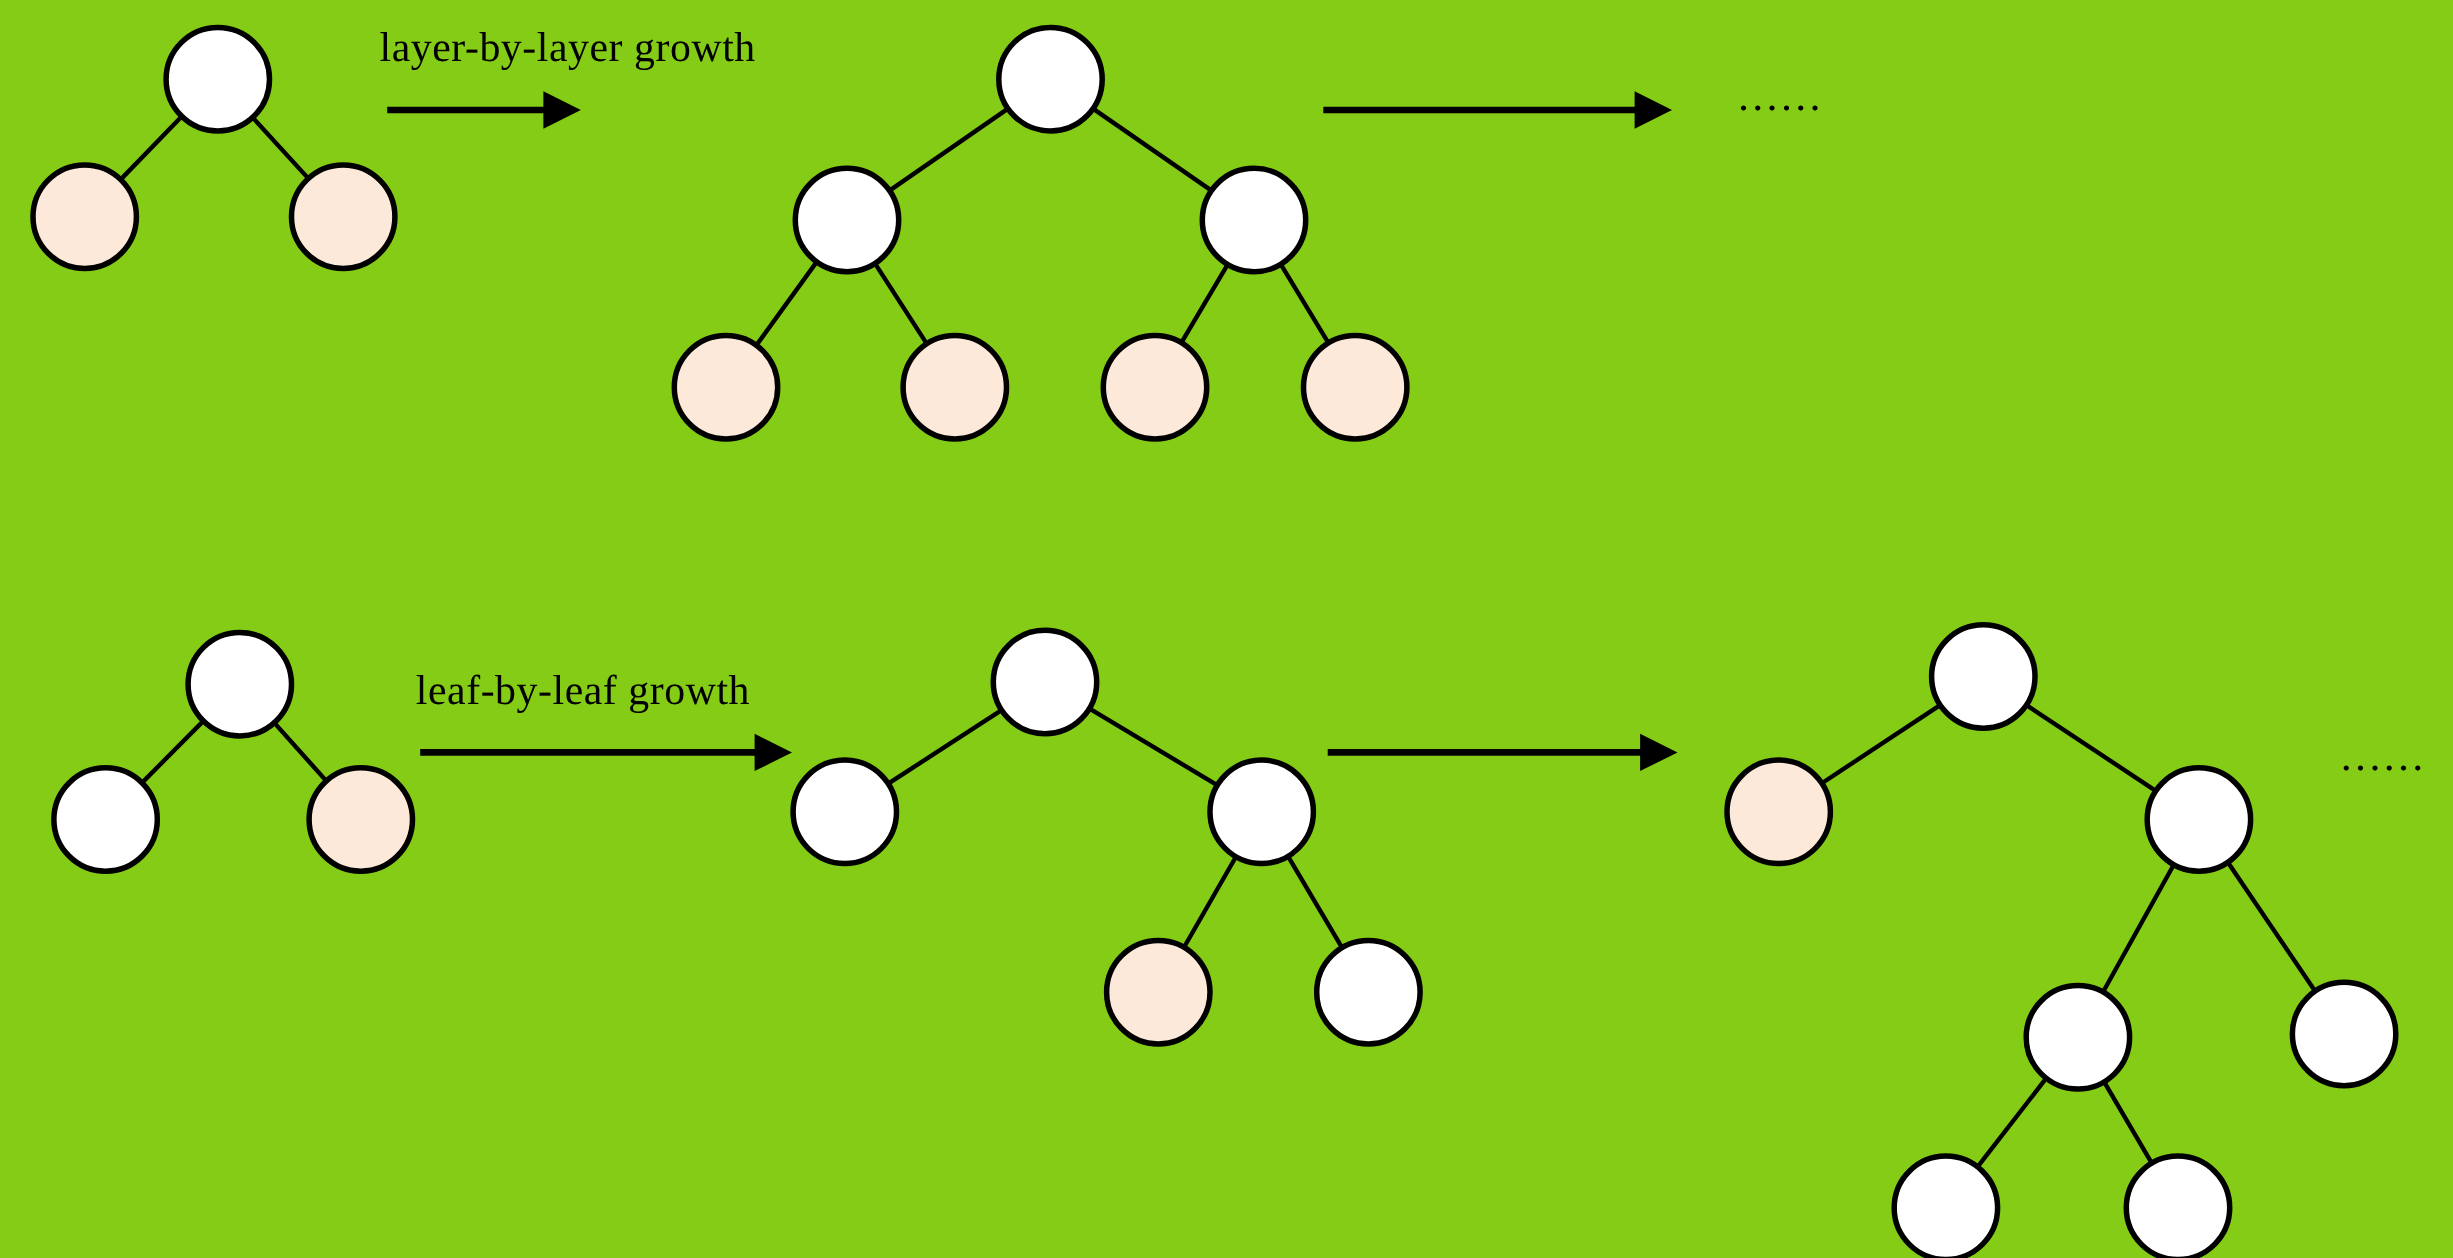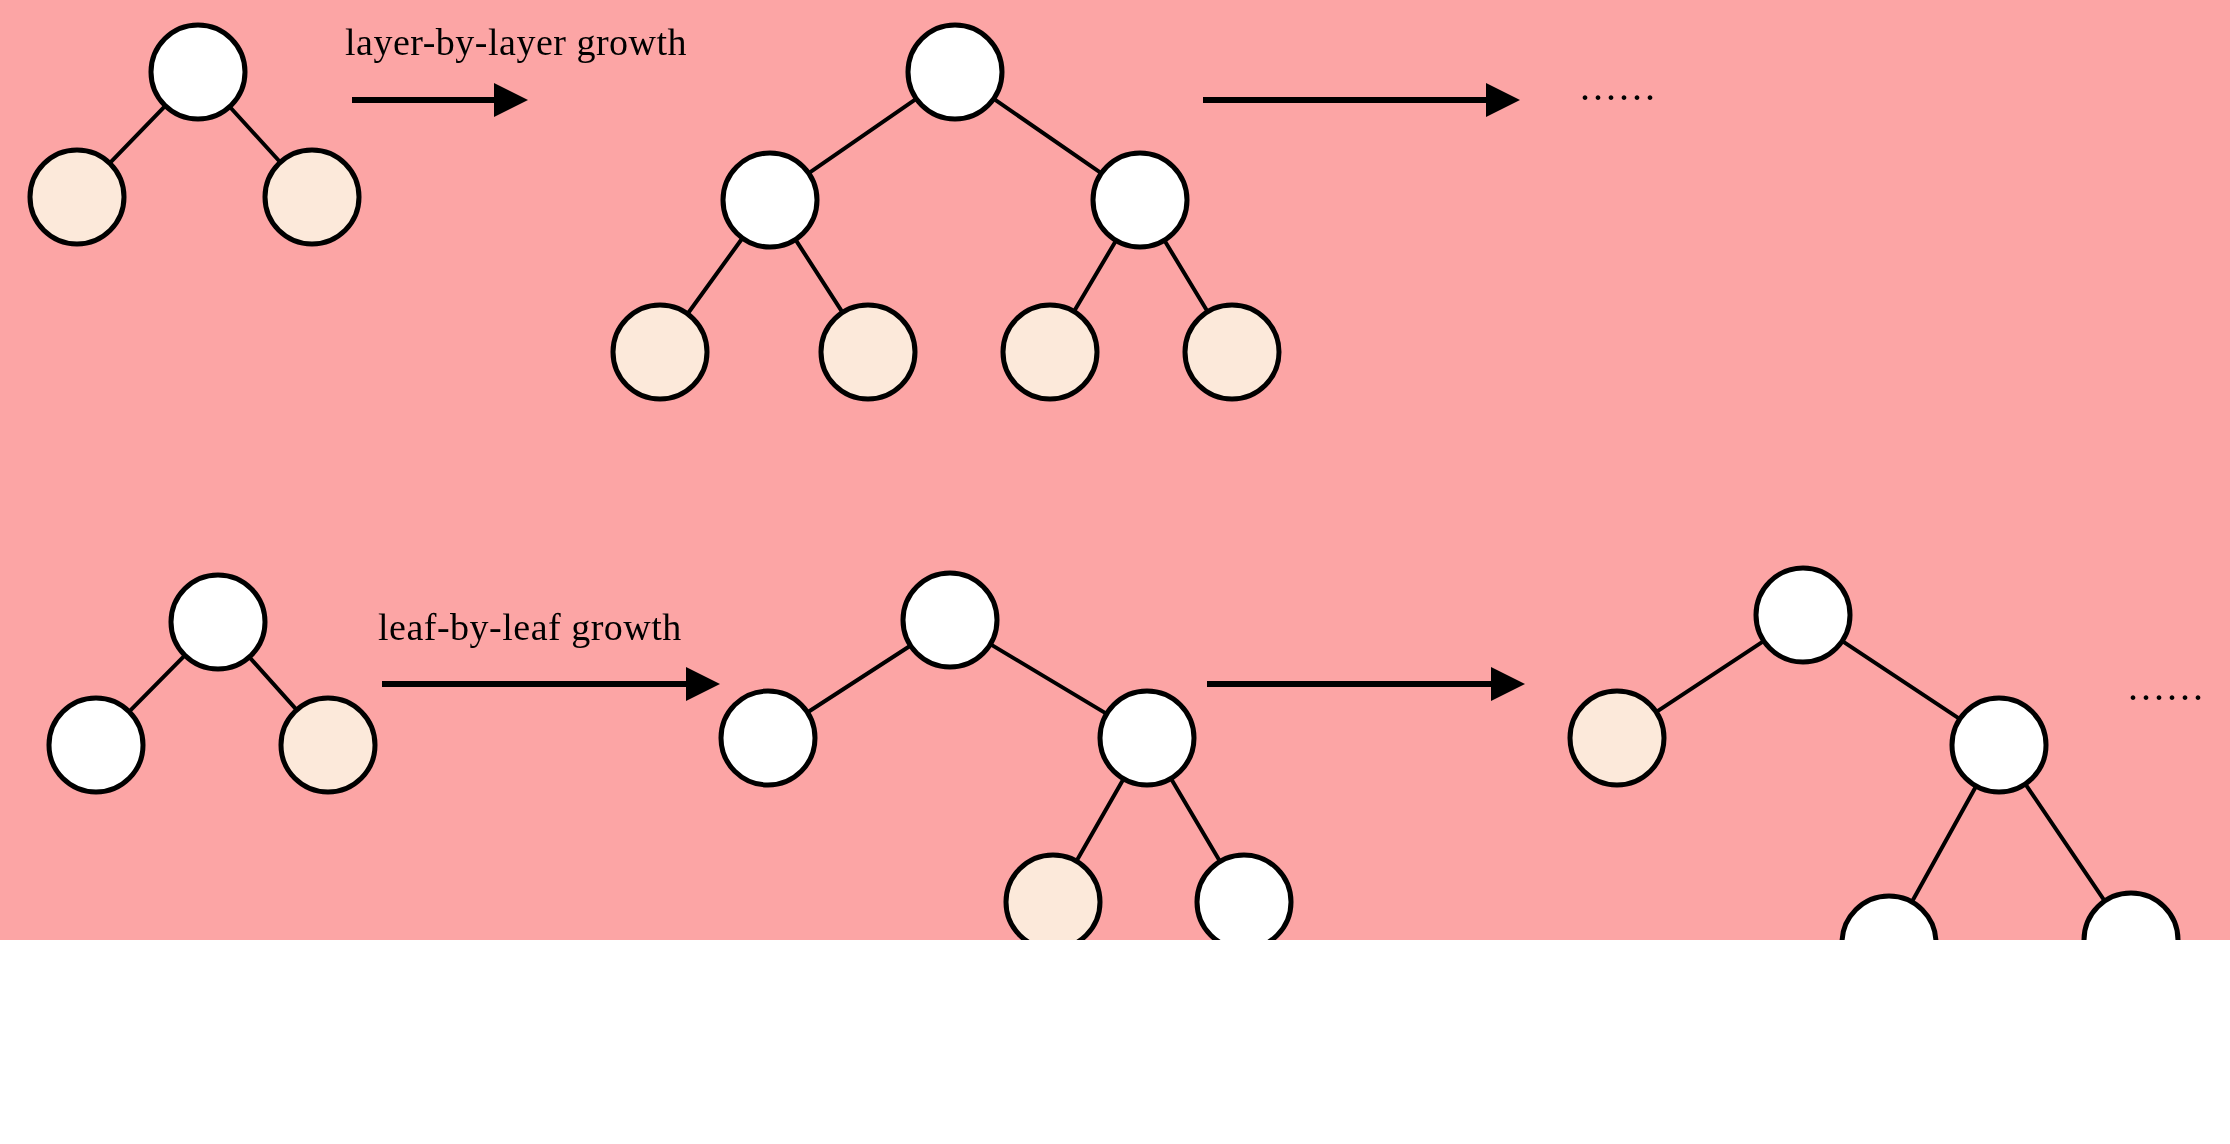--- a/index.html
+++ b/index.html
@@ -7,22 +7,22 @@
     margin: 0;
     padding: 0;
     background: #ffffff;
   }
   body {
     font-family: "Liberation Serif", "DejaVu Serif", serif;
   }
   #diagram-root {
     position: relative;
     width: 2230px;
-    height: 940px;
-    background: #fca5a5;
+    height: 1144px;
+    background: #84cc16;
     overflow: hidden;
   }
   svg#tree-canvas {
     display: block;
     width: 2230px;
     height: 1144px;
   }
   .edge-line {
     stroke: #000000;
     stroke-width: 4;

